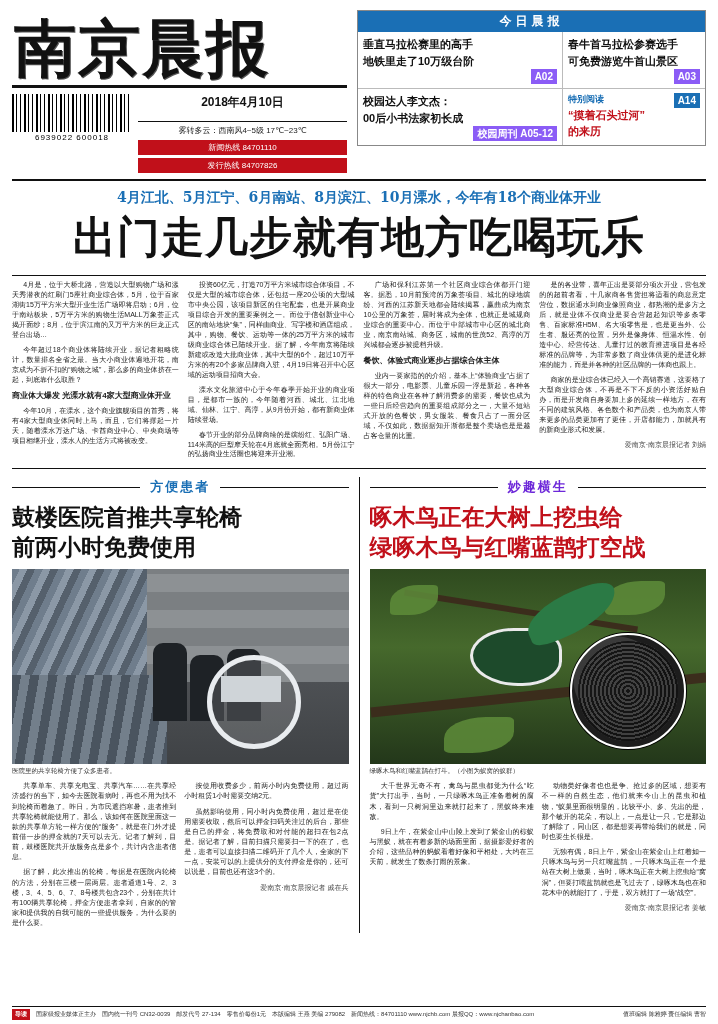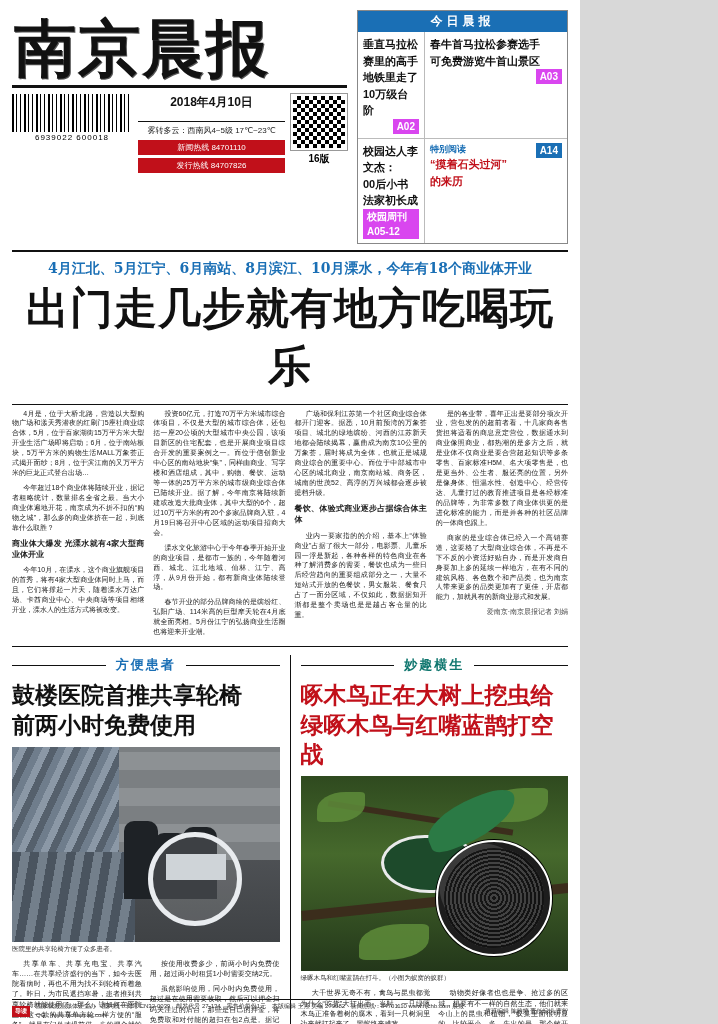--- a/index.html
+++ b/index.html
@@ -1,18 +1,18 @@
 <!DOCTYPE html>
 <html><head>
 <meta charset="utf-8">
 <style>
   html,body{margin:0;padding:0;background:#d8d8d8;}
   body{font-family:"Liberation Sans","DejaVu Sans",sans-serif;}
   .page{
-    width:580px;height:1024px;background:#fff;position:relative;overflow:hidden;
+    width:718px;height:1024px;background:#fff;position:relative;overflow:hidden;
     box-sizing:border-box;padding:10px 12px 0 12px;
   }
   
   .masthead{display:flex;gap:10px;align-items:flex-start;}
   .mh-left{width:335px;flex:0 0 335px;}
   .logo{
     font-family:"DejaVu Serif","Liberation Serif",serif;
     font-weight:bold;font-size:62px;letter-spacing:2px;color:#111;
     line-height:1.05;margin:6px 0 2px 2px;
     text-shadow:1px 1px 0 #555;
@@ -31,21 +31,21 @@
   .qr{width:52px;height:52px;background:
      repeating-conic-gradient(#000 0% 25%, #fff 0% 50%) 0 0/8px 8px;
      border:2px solid #fff;outline:1px solid #999;}
   
   .mh-right{flex:1;border:1px solid #888;}
   .tr-head{background:#1a6fb5;color:#fff;font-size:12px;font-weight:bold;text-align:center;padding:2px 0;letter-spacing:4px;}
   .tr-body{display:flex;}
   .tr-col{padding:4px 5px;font-size:11px;line-height:1.5;font-weight:bold;color:#111;}
   .tr-col.l{flex:1;border-right:1px solid #bbb;}
   .tr-col.r{width:132px;flex:0 0 132px;}
-  .tag{display:inline-block;background:#d946ef;color:#fff;font-size:10px;font-weight:bold;padding:0 4px;float:right;}
+  .tag{display:inline-block;background:#8b5cf6;color:#fff;font-size:10px;font-weight:bold;padding:0 4px;float:right;}
   .tag.blue{background:#1a6fb5;}
   .tr-sep{border-top:1px solid #bbb;}
   .redtxt{color:#c1101a;}
   
   .rule-thick{border-top:2px solid #111;margin:6px 0 0 0;}
   .lead-kicker{
     text-align:center;font-size:14px;color:#1a6fb5;font-weight:bold;margin:8px 0 2px;
     font-family:"DejaVu Serif","Liberation Serif",serif;
   }
   .lead-title{
@@ -62,21 +62,21 @@
   
   .lower{display:flex;gap:10px;margin-top:8px;}
   .lbox{flex:1;position:relative;}
   .sep-v{width:1px;background:#111;}
   .band{position:relative;text-align:center;margin-bottom:4px;}
   .band:before{content:"";position:absolute;left:0;right:0;top:50%;border-top:1px solid #111;}
   .band span{
     position:relative;background:#fff;padding:0 10px;font-size:13px;font-weight:bold;
     color:#1a6fb5;font-family:"DejaVu Serif","Liberation Serif",serif;letter-spacing:2px;
   }
-  .band.red span{color:#0f766e;}
+  .band.red span{color:#6d28d9;}
   .lhead{
     font-size:23px;font-weight:bold;line-height:1.28;color:#111;
     font-family:"DejaVu Serif","Liberation Serif",serif;margin:6px 0 8px;
   }
   .lhead.red{color:#c1101a;}
   .photo{width:100%;height:195px;position:relative;overflow:hidden;}
   .cap{font-size:6.5px;color:#333;margin:3px 0 5px;}
   .lcols{display:flex;gap:8px;font-size:7px;line-height:1.45;color:#222;text-align:justify;}
   .lcols p{margin:0 0 5px 0;text-indent:1.6em;}
   
@@ -123,24 +123,20 @@
         <div class="barcode">
           <div class="bar-lines"></div>
           <div class="bar-num">6939022 600018</div>
         </div>
         <div class="mh-center">
           <div class="dateline">2018年4月10日</div>
           <div class="weather">雾转多云：西南风4~5级  17℃~23℃</div>
           <div class="hotline">新闻热线 84701110</div>
           <div class="hotline">发行热线 84707826</div>
         </div>
-        <div style="text-align:center">
-          <div class="qr"></div>
-          <div class="pages">16版</div>
-        </div>
       </div>
     </div>
 
     <div class="mh-right">
       <div class="tr-head">今日晨报</div>
       <div class="tr-body">
         <div class="tr-col l">
           <div style="white-space:pre-line">垂直马拉松赛里的高手
 地铁里走了10万级台阶</div>
           <div class="tag">A02</div>

